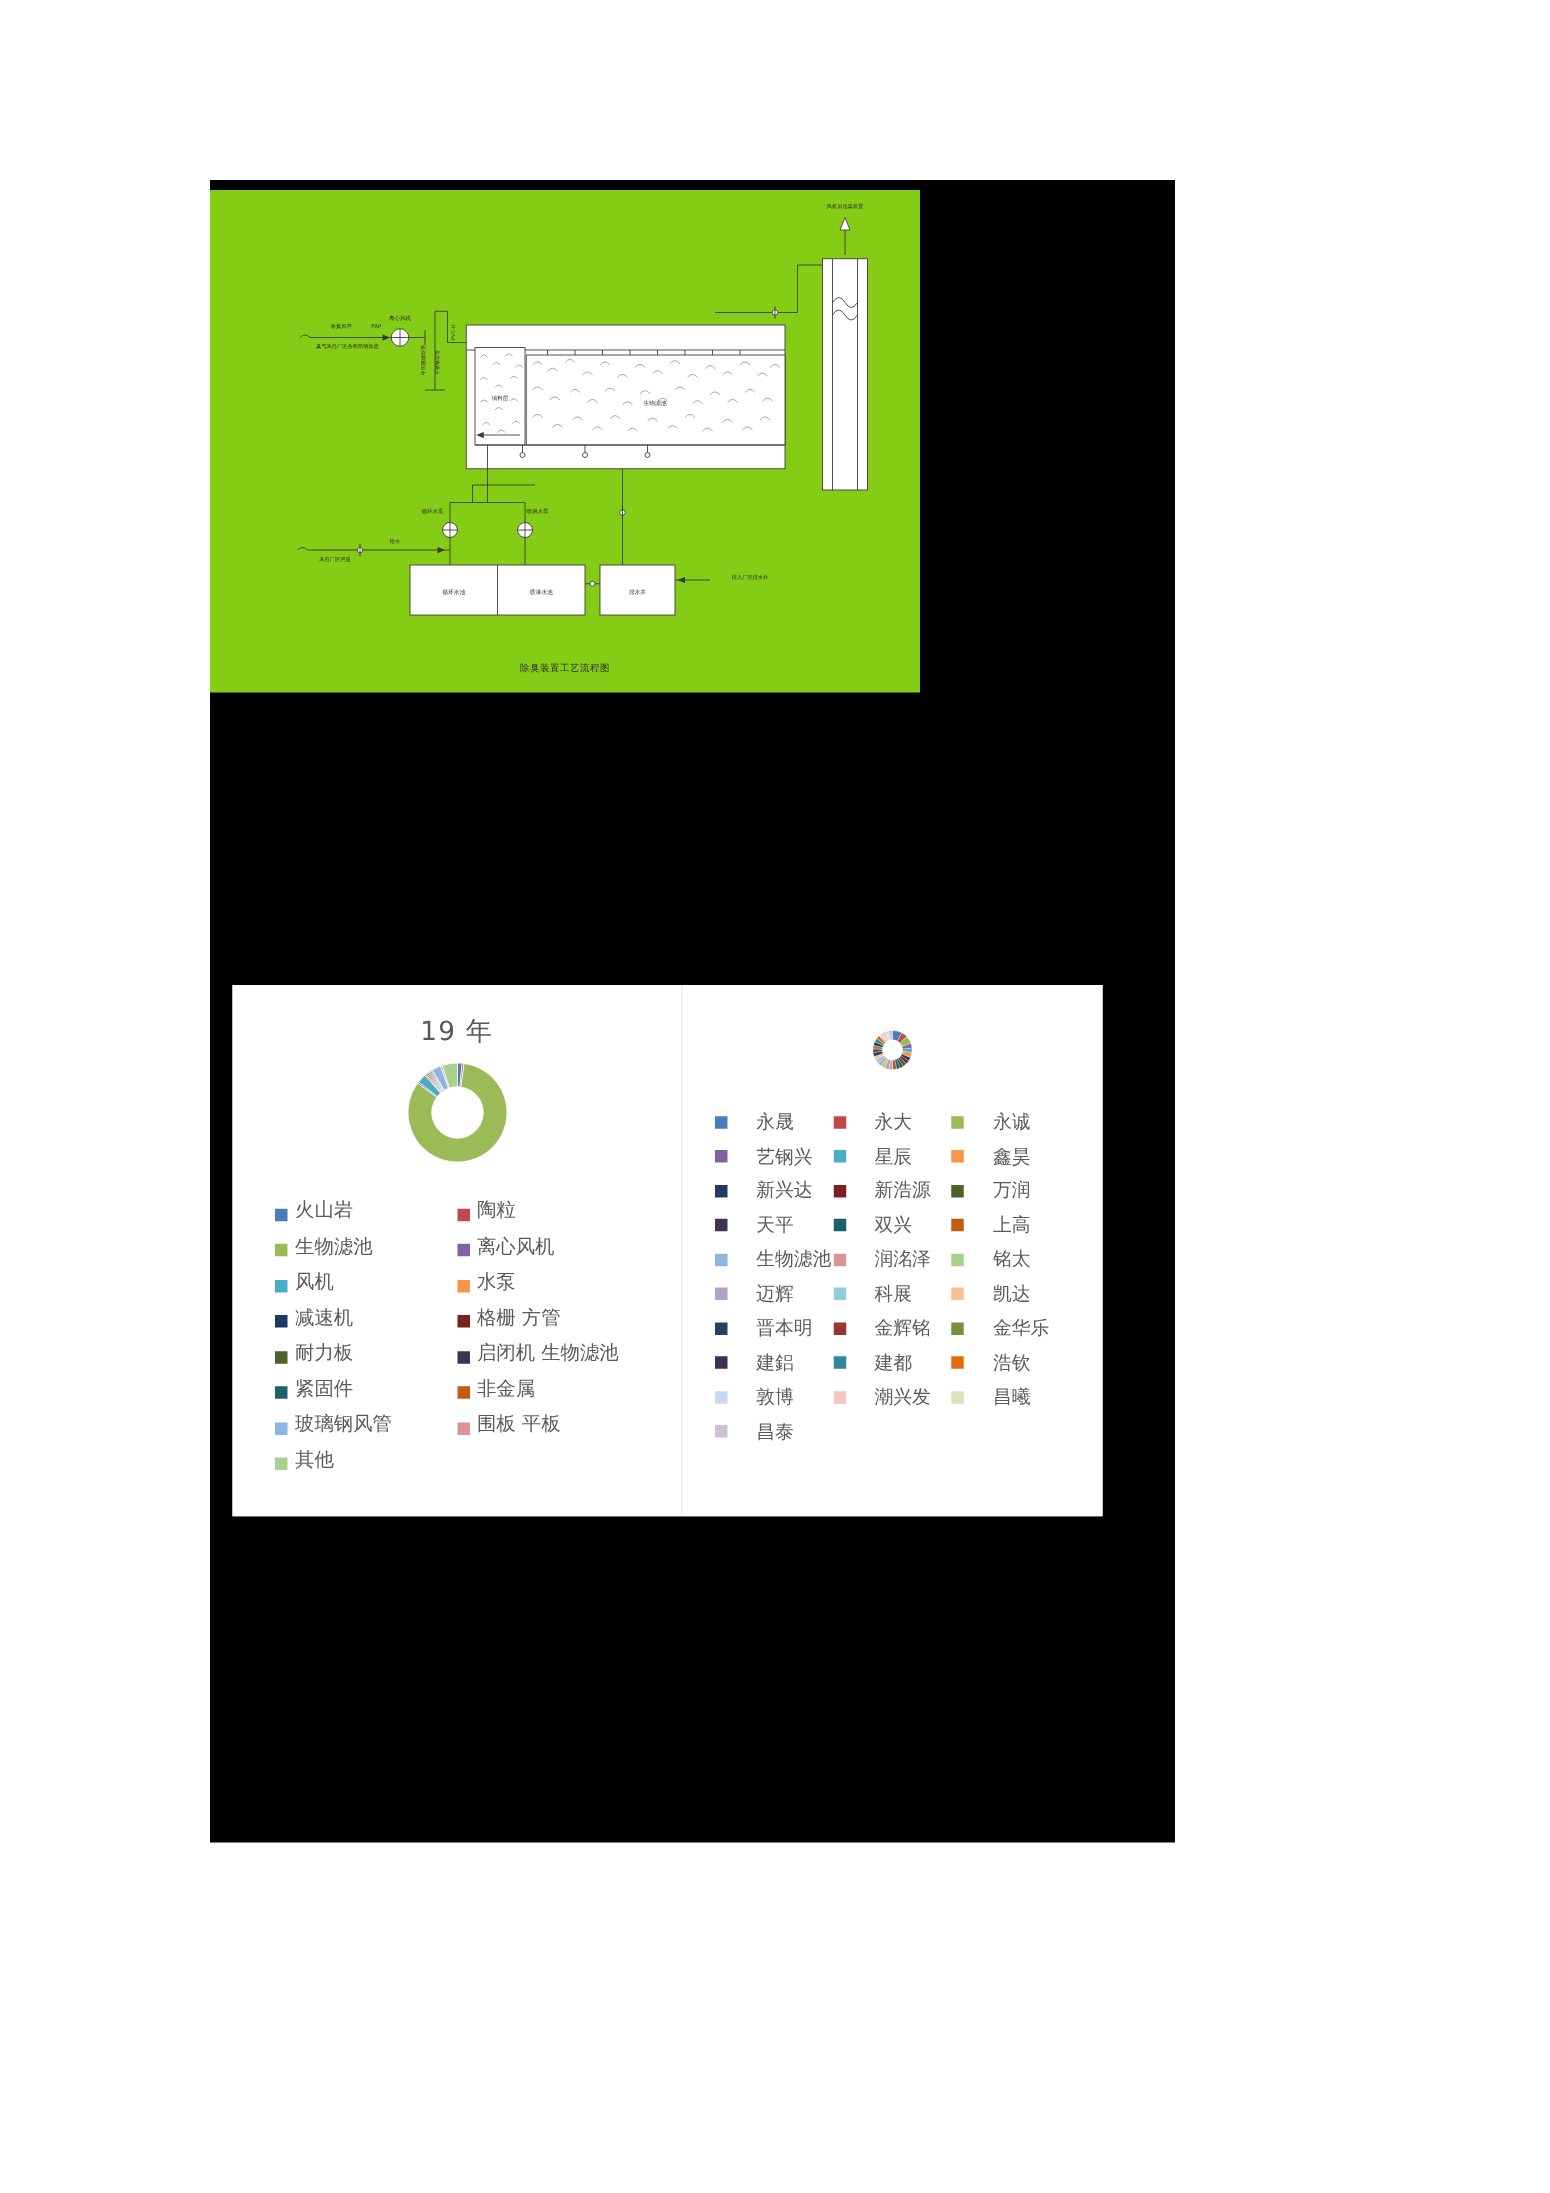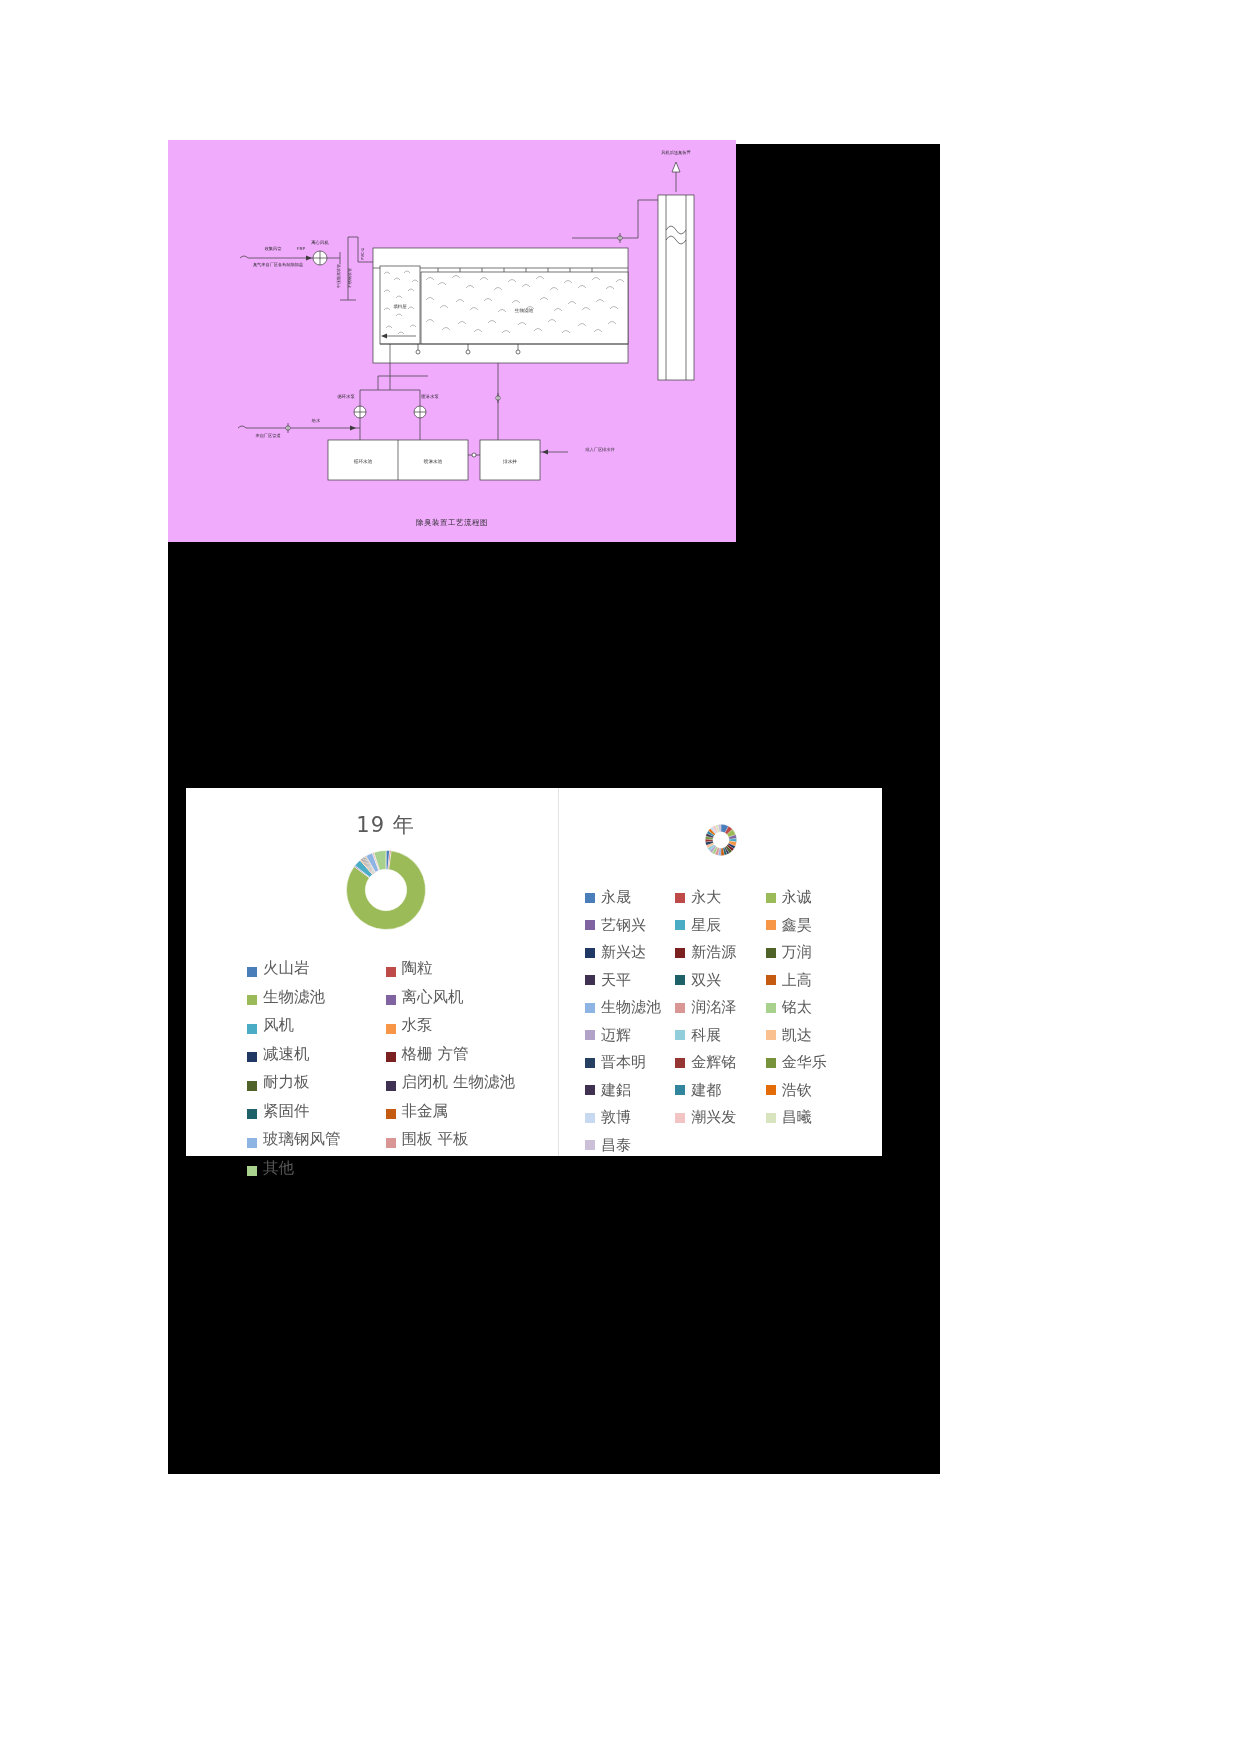--- a/index.html
+++ b/index.html
@@ -16,44 +16,43 @@
   #black-backdrop{
     position:absolute;
     left:168px; top:144px;
     width:772px; height:1330px;
     background:#000000;
   }
 
   
   #flow-figure{
     position:absolute;
-    left:168px; top:140px;
+    left:168px; top:152px;
     width:568px; height:402px;
-    background:#f0abfc;
+    background:#84cc16;
     overflow:hidden;
   }
   #flow-figure svg{ display:block; }
   .fig-caption{
     position:absolute;
     left:0; right:0; bottom:14px;
     text-align:center;
     font-size:7.5px;
     color:#2b2b2b;
     letter-spacing:.5px;
     font-family:"DejaVu Sans", sans-serif;
   }
 
   
   #charts-band{
     position:absolute;
     left:186px; top:788px;
-    width:696px; height:368px;
+    width:696px; height:425px;
     display:flex;
     background:#ffffff;
-    padding-left:27px;
   }
   .chart-card{
     background:#ffffff;
     position:relative;
     padding-top:22px;
   }
   #chart-left{ width:360px; border-right:1px solid #e3e3e3; }
   #chart-right{ width:336px; }
 
   .chart-title{
@@ -76,21 +75,21 @@
 
   .legend{
     display:flex;
     flex-wrap:wrap;
     justify-content:flex-start;
     padding:0 26px;
     margin-top:14px;
   }
   #legend-left{ padding:0 34px; }
   #legend-left .legend-item{ width:50%;align-items:flex-end; }
-  #legend-right .legend-item{ width:33.333%; }
+  #legend-right .legend-item{ width:33.333%;gap:17px; }
 
   .legend-item{
     display:flex;
     align-items:center;
     height:28.5px;
     font-size:15.5px;
     color:#5a5a5a;
     white-space:nowrap;
     font-family:"DejaVu Sans","Liberation Sans",sans-serif;
   }

